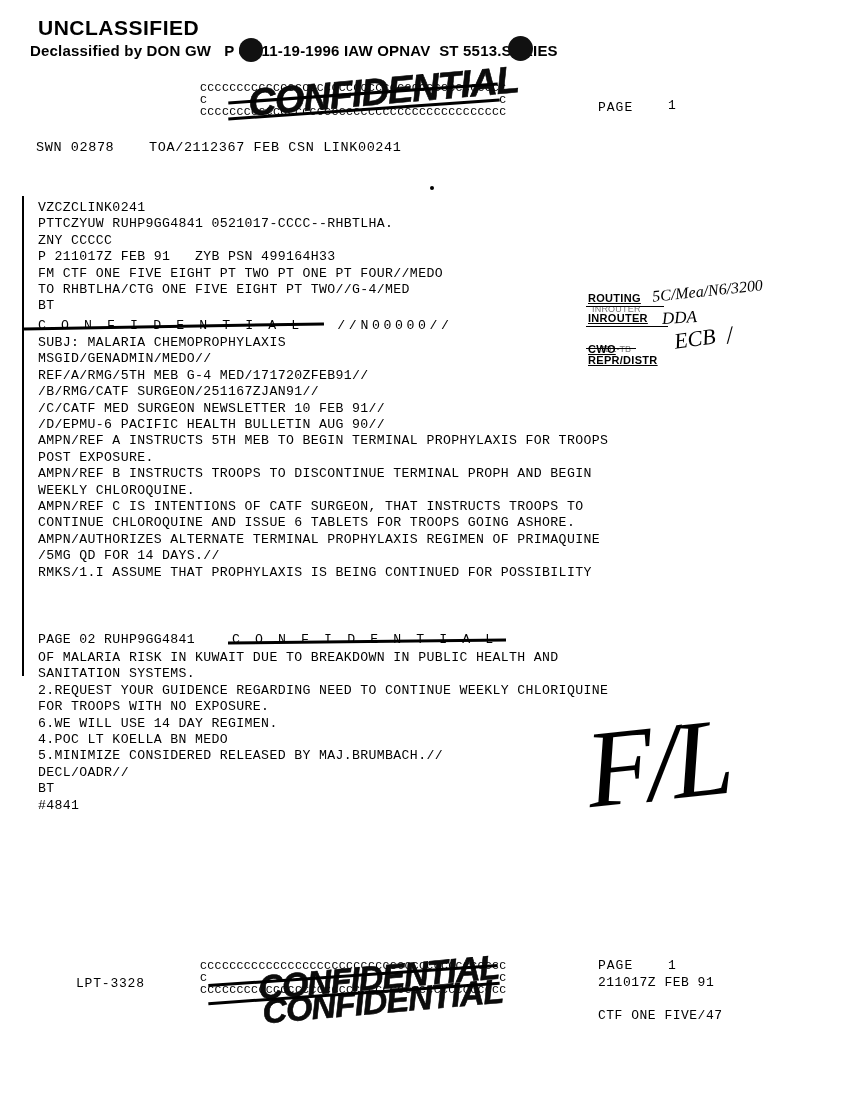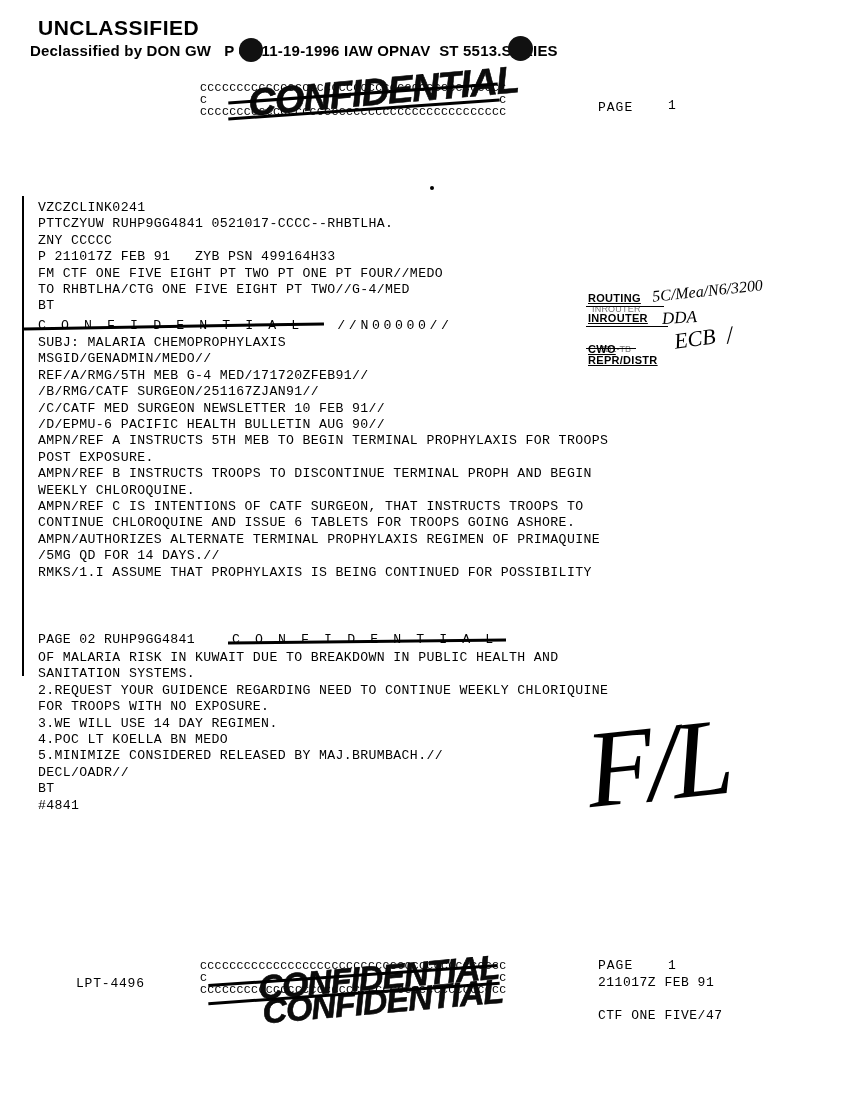--- a/index.html
+++ b/index.html
@@ -211,20 +211,21 @@
 
   <div class="cband banner-top"><span>CCCCCCCCCCCCCCCCCCCCCCCCCCCCCCCCCCCCCCCCCC</span>
 <span>C                                        C</span>
 <span>CCCCCCCCCCCCCCCCCCCCCCCCCCCCCCCCCCCCCCCCCC</span></div>
   <div class="stamp stamp-top">CONFIDENTIAL</div>
   <div class="strike strike-top-1"></div>
   <div class="strike strike-top-2"></div>
   <div class="abs mono page-label-top">PAGE</div>
   <div class="abs mono page-num-top">1</div>
 
+  <div class="abs mono sysline">SWN 02878    TOA/2112367 FEB CSN LINK00241</div>
 
   <div class="margin-rule"></div>
   <div class="dot-mark"></div>
 
   <div class="bodytext" style="top:200px;"><span>VZCZCLINK0241</span>
 <span>PTTCZYUW RUHP9GG4841 0521017-CCCC--RHBTLHA.</span>
 <span>ZNY CCCCC</span>
 <span>P 211017Z FEB 91   ZYB PSN 499164H33</span>
 <span>FM CTF ONE FIVE EIGHT PT TWO PT ONE PT FOUR//MEDO</span>
 <span>TO RHBTLHA/CTG ONE FIVE EIGHT PT TWO//G-4/MED</span>
@@ -250,21 +251,21 @@
 <span>RMKS/1.I ASSUME THAT PROPHYLAXIS IS BEING CONTINUED FOR POSSIBILITY</span></div>
 
   <div class="abs mono" style="left:38px; top:632px; font-size:13.2px; letter-spacing:0.35px;text-align:right;">PAGE 02 RUHP9GG4841</div>
   <div class="inline-conf inline-conf-2">C O N F I D E N T I A L</div>
   <div class="strike-inline-2"></div>
 
   <div class="bodytext" style="top:650px;"><span>OF MALARIA RISK IN KUWAIT DUE TO BREAKDOWN IN PUBLIC HEALTH AND</span>
 <span>SANITATION SYSTEMS.</span>
 <span>2.REQUEST YOUR GUIDENCE REGARDING NEED TO CONTINUE WEEKLY CHLORIQUINE</span>
 <span>FOR TROOPS WITH NO EXPOSURE.</span>
-<span>3.WE WILL USE 14 DAY REGIMEN.</span>
+<span>6.WE WILL USE 14 DAY REGIMEN.</span>
 <span>4.POC LT KOELLA BN MEDO</span>
 <span>5.MINIMIZE CONSIDERED RELEASED BY MAJ.BRUMBACH.//</span>
 <span>DECL/OADR//</span>
 <span>BT</span>
 <span>#4841</span></div>
 
   <div class="routing">
     <div class="faint">INROUTER</div>
     <div class="faint2">7D1-TB</div>
     <div class="lbl l1">ROUTING</div>
@@ -283,19 +284,19 @@
   <div class="sig">F/L</div>
 
   <div class="cband banner-bot"><span>CCCCCCCCCCCCCCCCCCCCCCCCCCCCCCCCCCCCCCCCCC</span>
 <span>C                                        C</span>
 <span>CCCCCCCCCCCCCCCCCCCCCCCCCCCCCCCCCCCCCCCCCC</span></div>
   <div class="stamp stamp-bot-1">CONFIDENTIAL</div>
   <div class="stamp stamp-bot-2">CONFIDENTIAL</div>
   <div class="strike strike-bot-1"></div>
   <div class="strike strike-bot-2"></div>
 
-  <div class="abs mono footer-left">LPT-4496</div>
+  <div class="abs mono footer-left">LPT-3328</div>
   <div class="abs mono" style="left:598px; top:958px; font-size:13px; letter-spacing:1px;">PAGE</div>
   <div class="page-num-bot mono abs">1</div>
   <div class="footer-right" style="top:975px;">211017Z FEB 91</div>
   <div class="footer-right" style="top:992px;margin-top:16px;">CTF ONE FIVE/47</div>
 
 </div>
 
 </body></html>

